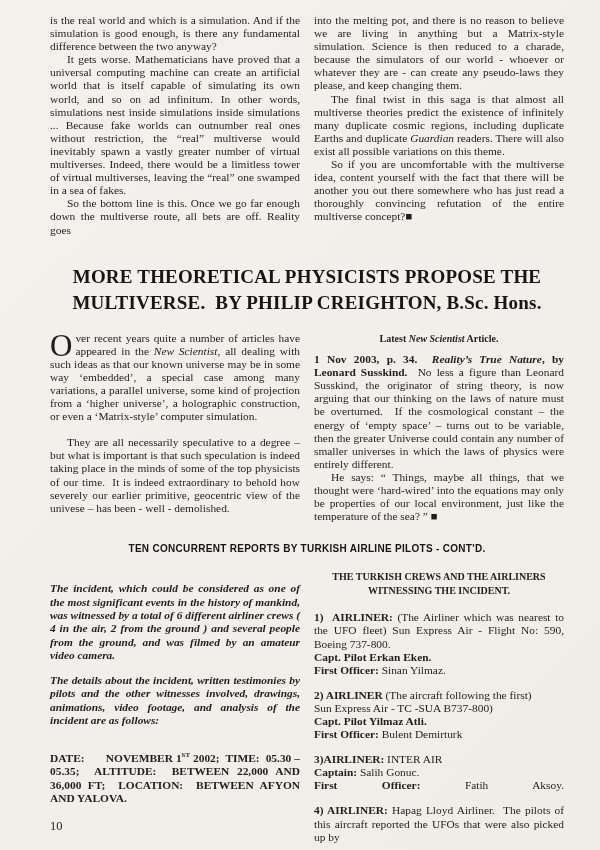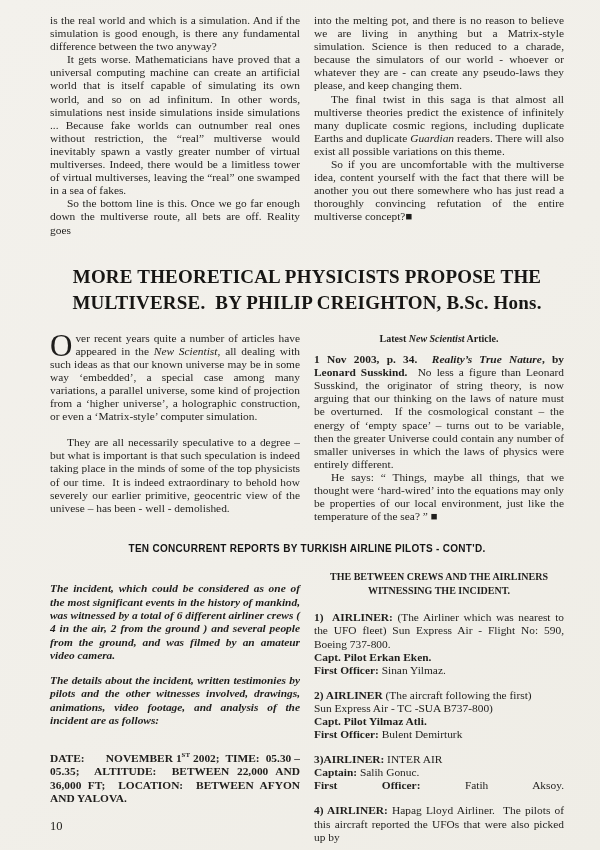--- a/index.html
+++ b/index.html
@@ -96,21 +96,21 @@
     <h2>TEN CONCURRENT REPORTS BY TURKISH AIRLINE PILOTS - CONT'D.</h2>
 
     <section class="cols sec3">
       <div class="bolditalic">
         <p class="gap-before">The incident, which could be considered as one of the most significant events in the history of mankind, was witnessed by a total of 6 different airliner crews ( 4 in the air, 2 from the ground ) and several people from the ground, and was filmed by an amateur video camera.</p>
         <p class="gap-before">The details about the incident, written testimonies by pilots and the other witnesses involved, drawings, animations, video footage, and analysis of the incident are as follows:</p>
         <p class="date-line"><span class="sg-b">DATE:&nbsp;&nbsp;&nbsp;&nbsp;&nbsp;&nbsp; NOVEMBER 1</span><span class="sg-b sg-sup">ST</span><span class="sg-b"> 2002;&nbsp; TIME:&nbsp; 05.30 – 05.35;&nbsp; ALTITUDE:&nbsp; BETWEEN 22,000 AND 36,000 FT;&nbsp; LOCATION:&nbsp; BETWEEN AFYON AND YALOVA.</span></p>
       </div>
       <div>
         <div class="subhead crew-head">
-          <div>THE BETWEEN CREWS AND THE AIRLINERS</div>
+          <div>THE TURKISH CREWS AND THE AIRLINERS</div>
           <div>WITNESSING THE INCIDENT.</div>
         </div>
         <p><span class="sg-b">1)&nbsp; AIRLINER:</span><span> (The Airliner which was nearest to the UFO fleet) Sun Express Air - Flight No: 590, Boeing 737-800.</span></p>
         <p class="crew-left"><span class="sg-b">Capt. Pilot Erkan Eken.</span></p>
         <p class="crew-left"><span class="sg-b">First Officer:</span><span> Sinan Yilmaz.</span></p>
         <p class="crew-left gap-before"><span class="sg-b">2) AIRLINER</span><span> (The aircraft following the first)</span></p>
         <p class="crew-left">Sun Express Air - TC -SUA B737-800)</p>
         <p class="crew-left"><span class="sg-b">Capt. Pilot Yilmaz Atli.</span></p>
         <p class="crew-left"><span class="sg-b">First Officer:</span><span> Bulent Demirturk</span></p>
         <p class="crew-left gap-before"><span class="sg-b">3)AIRLINER:</span><span> INTER AIR</span></p>

